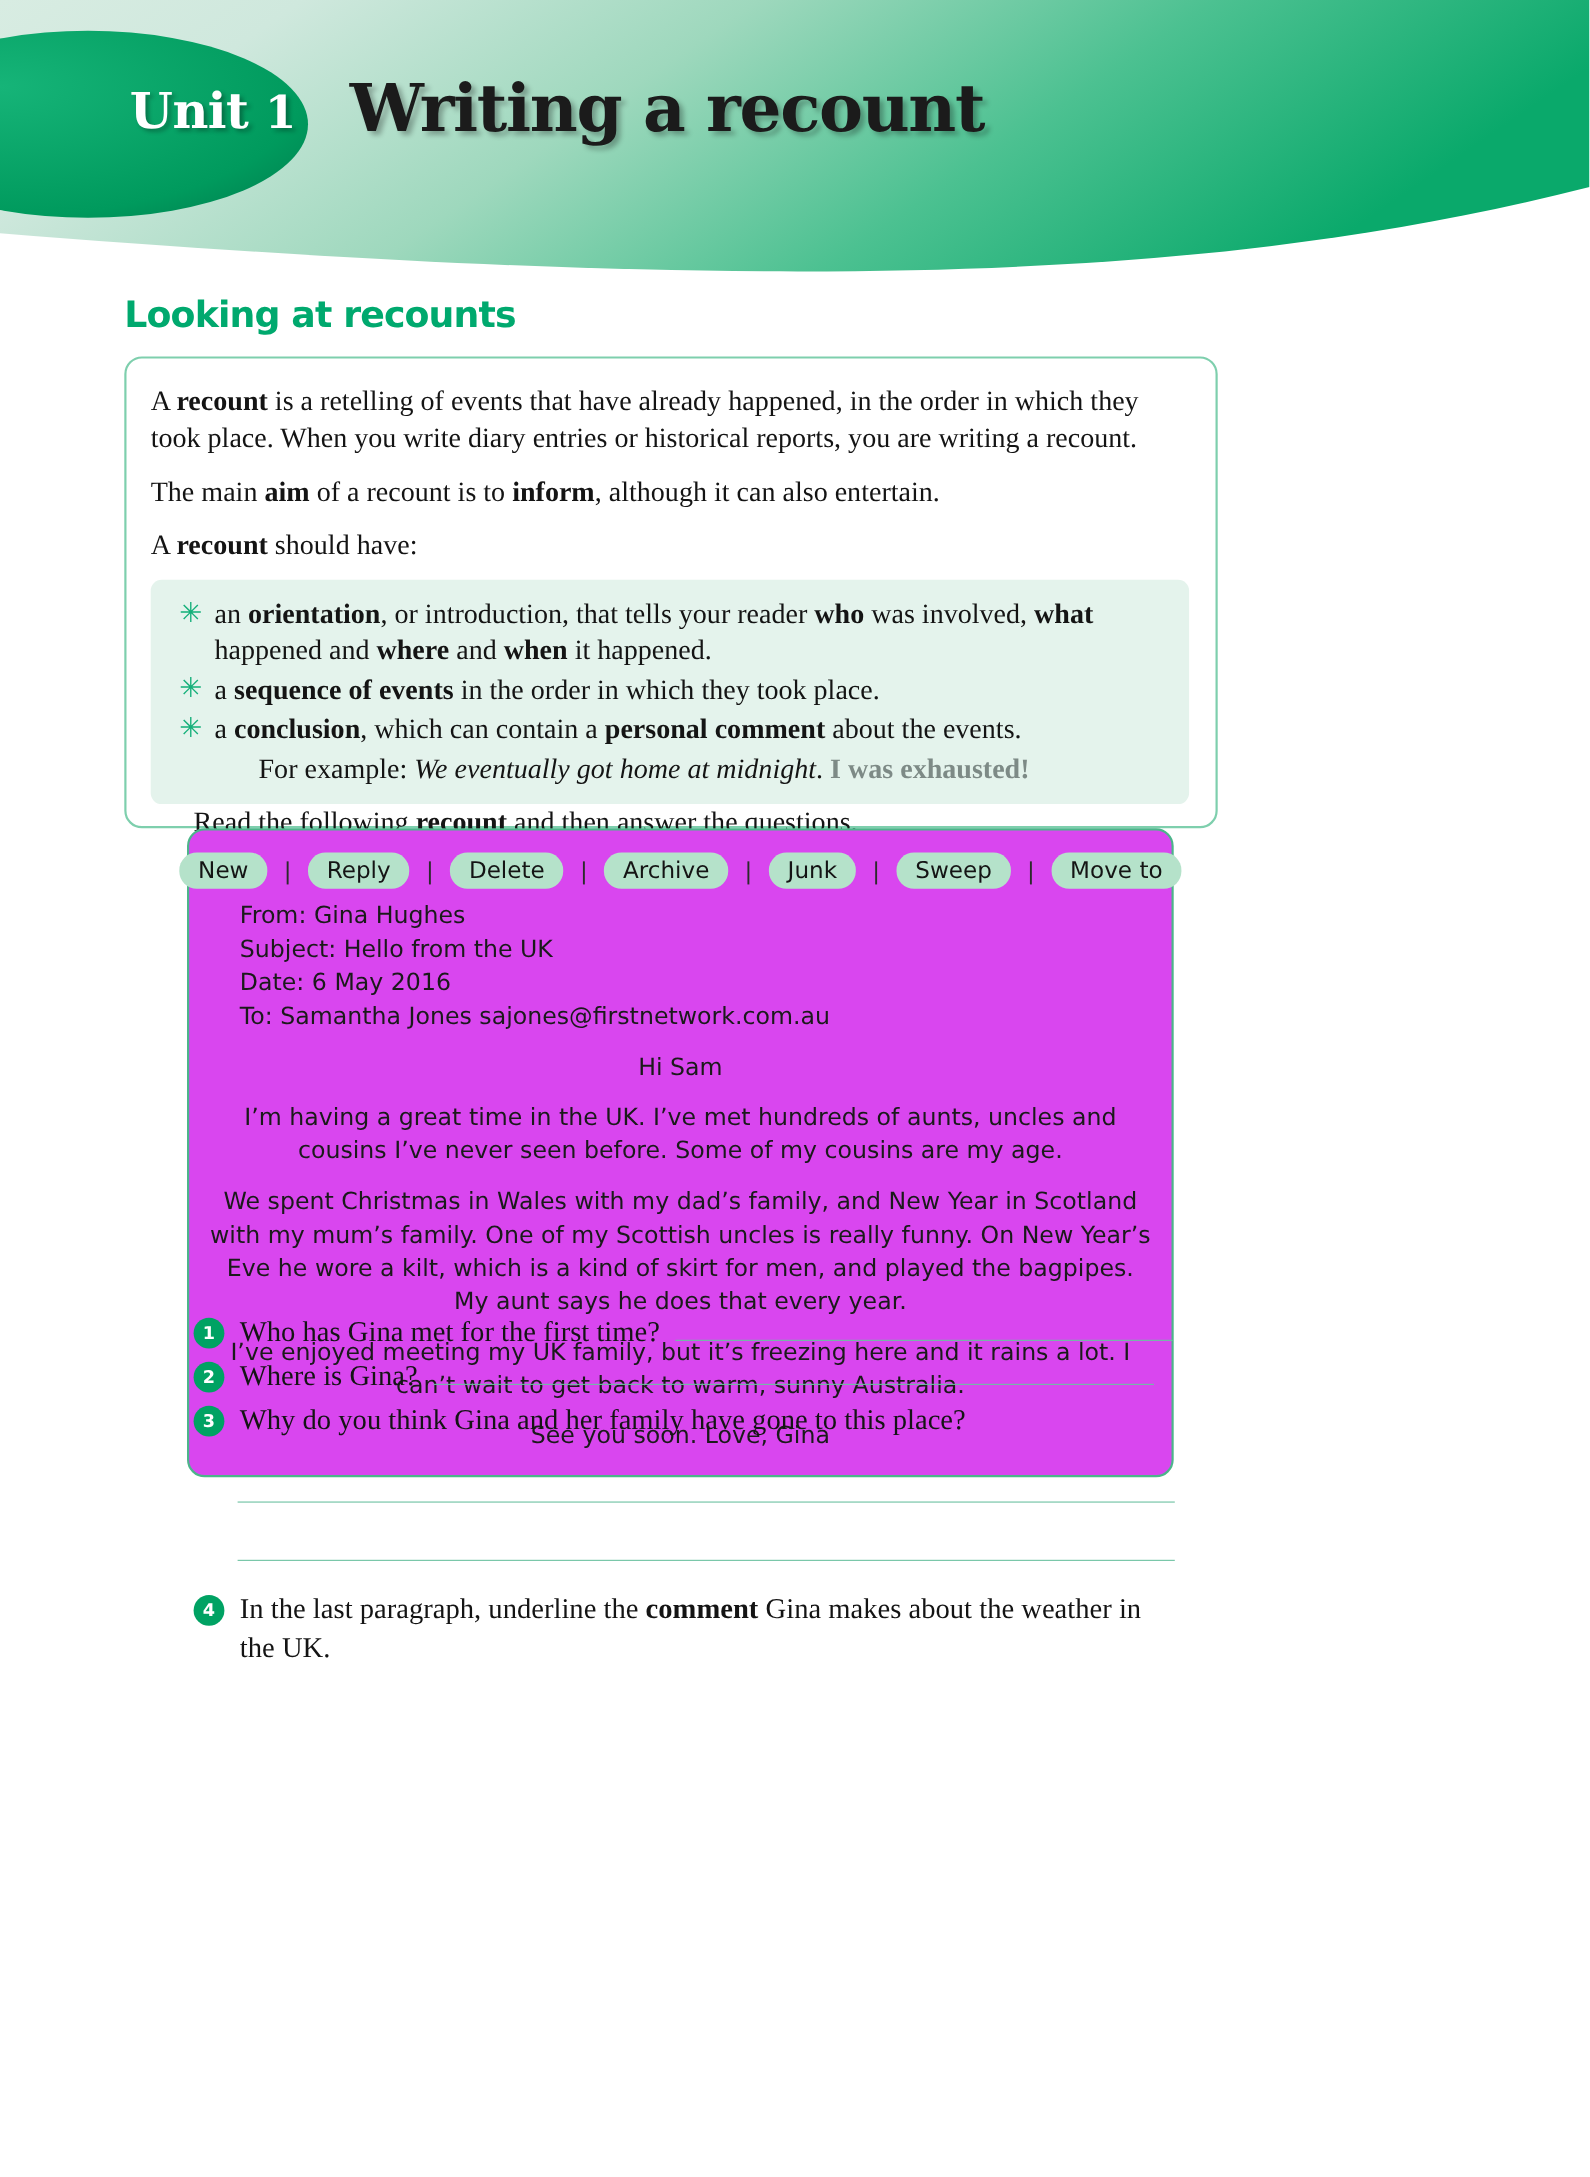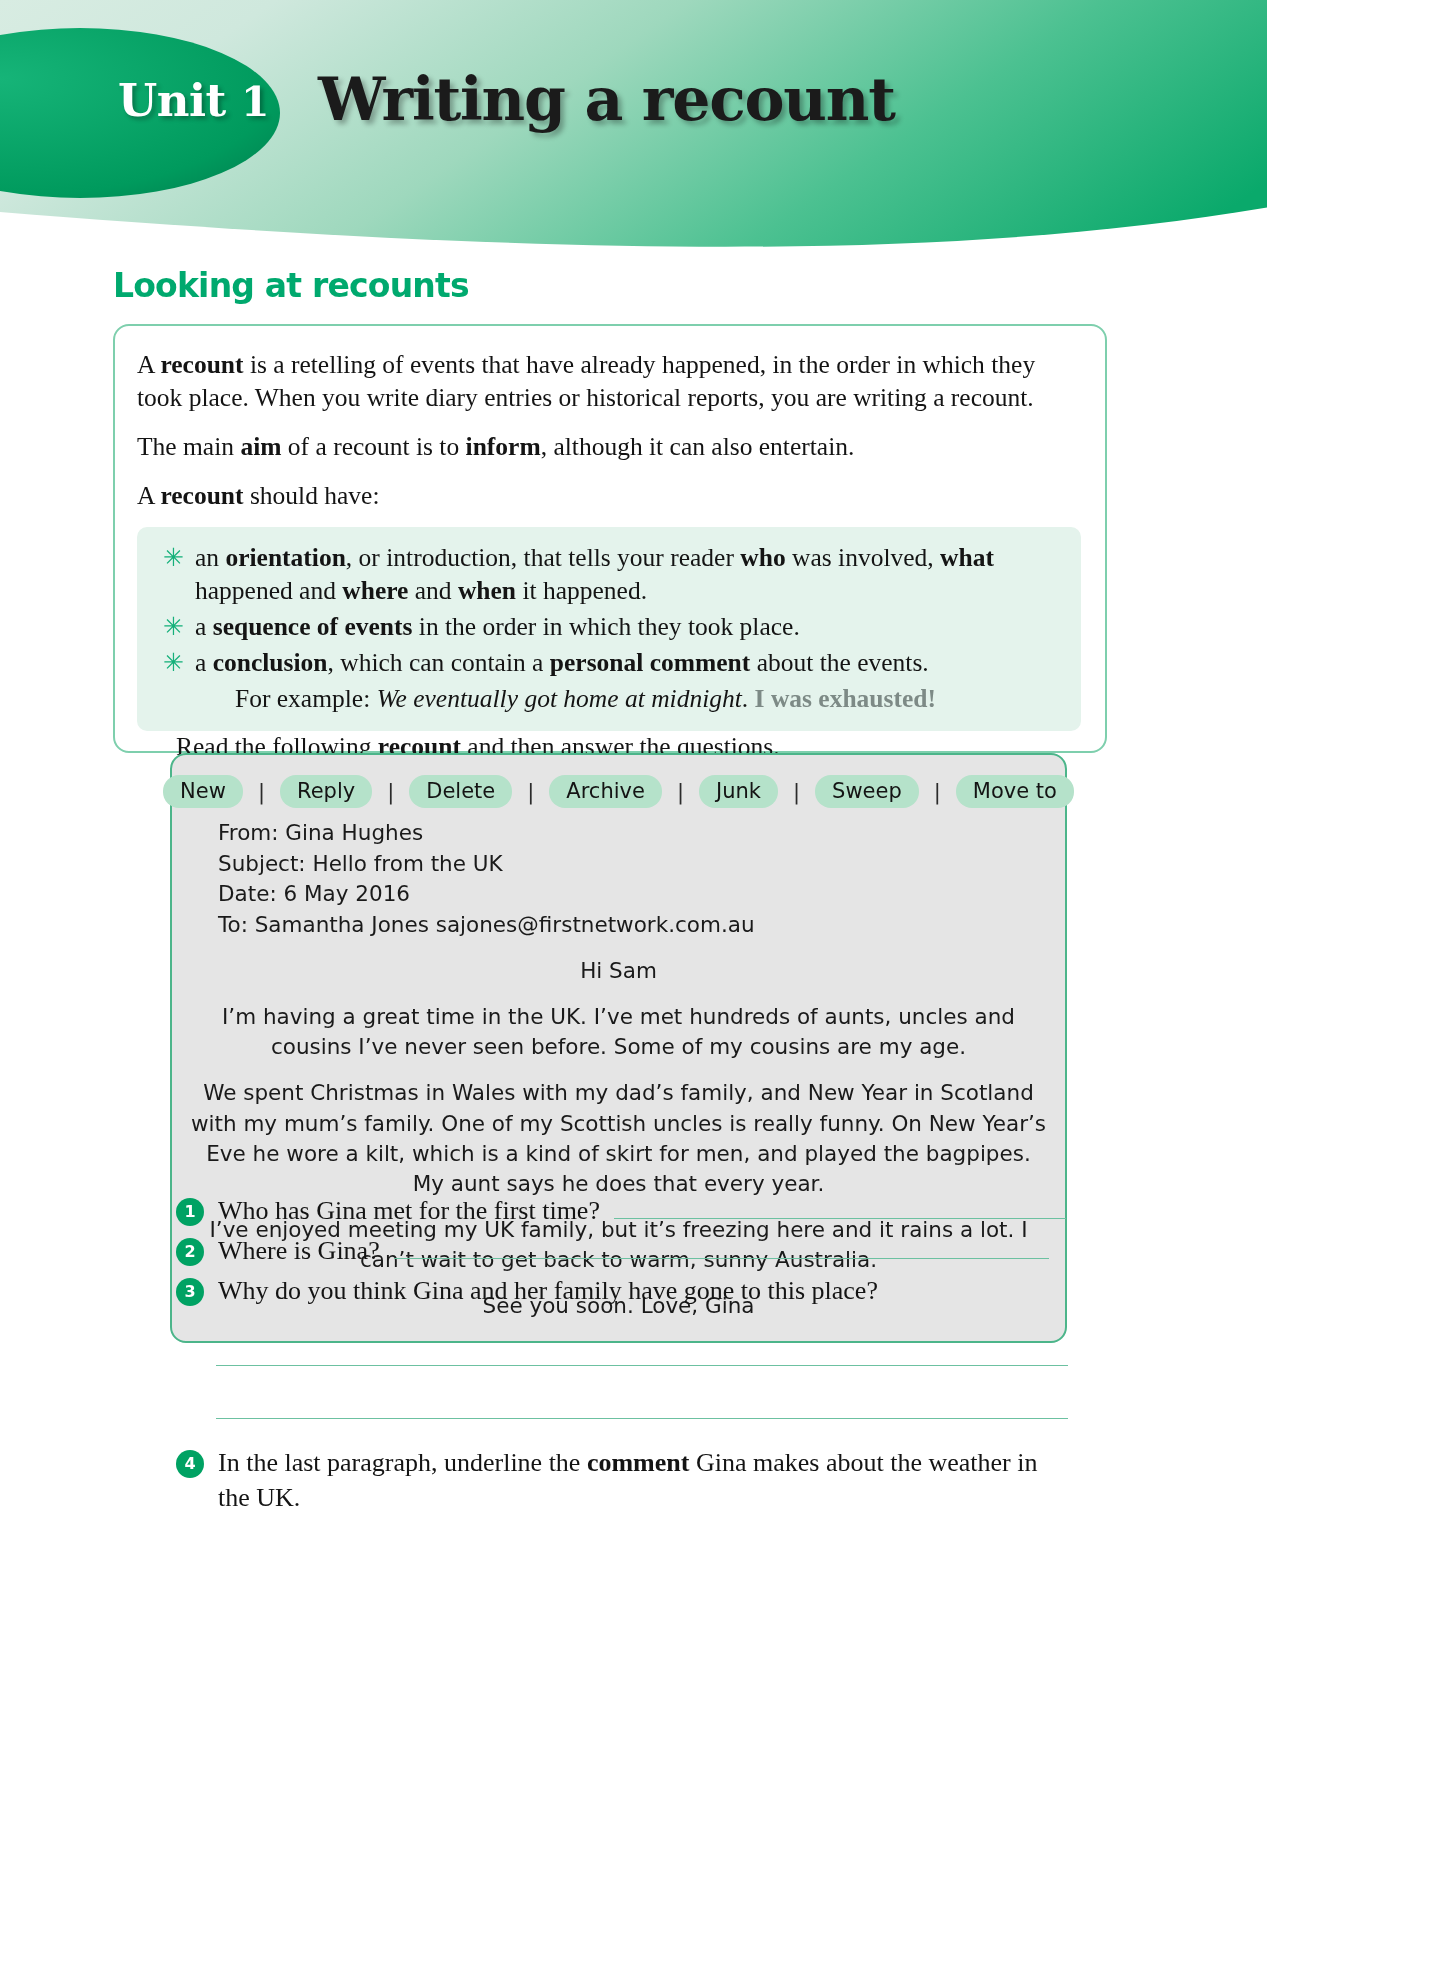--- a/index.html
+++ b/index.html
@@ -12,21 +12,21 @@
     height: 1979px;
     position: relative;
     font-family: "Liberation Serif", serif;
     overflow: hidden;
   }
 
   
   .header {
     position: absolute;
     top: 0; left: 0;
-    width: 1267px;
+    width: 1445px;
     height: 260px;
     overflow: hidden;
   }
   .header-bg {
     position: absolute;
     top: 0; left: 0;
     width: 1445px;
     height: 260px;
   }
   .unit-ellipse {
@@ -158,21 +158,21 @@
 
   
   .email-box {
     position: absolute;
     left: 170px;
     top: 505px;
     width: 897px;
     border: 2.5px solid #4cb58a;
     border-radius: 16px;
     box-sizing: border-box;
-    background: #e5e5e5;
+    background: #d946ef;
     padding: 16px 18px 20px 18px;
   }
   .mail-toolbar {
     display: flex;
     align-items: center;
     justify-content: center;
     gap: 0px;
     padding: 4px 0 10px 0;
   }
   .mail-btn {

